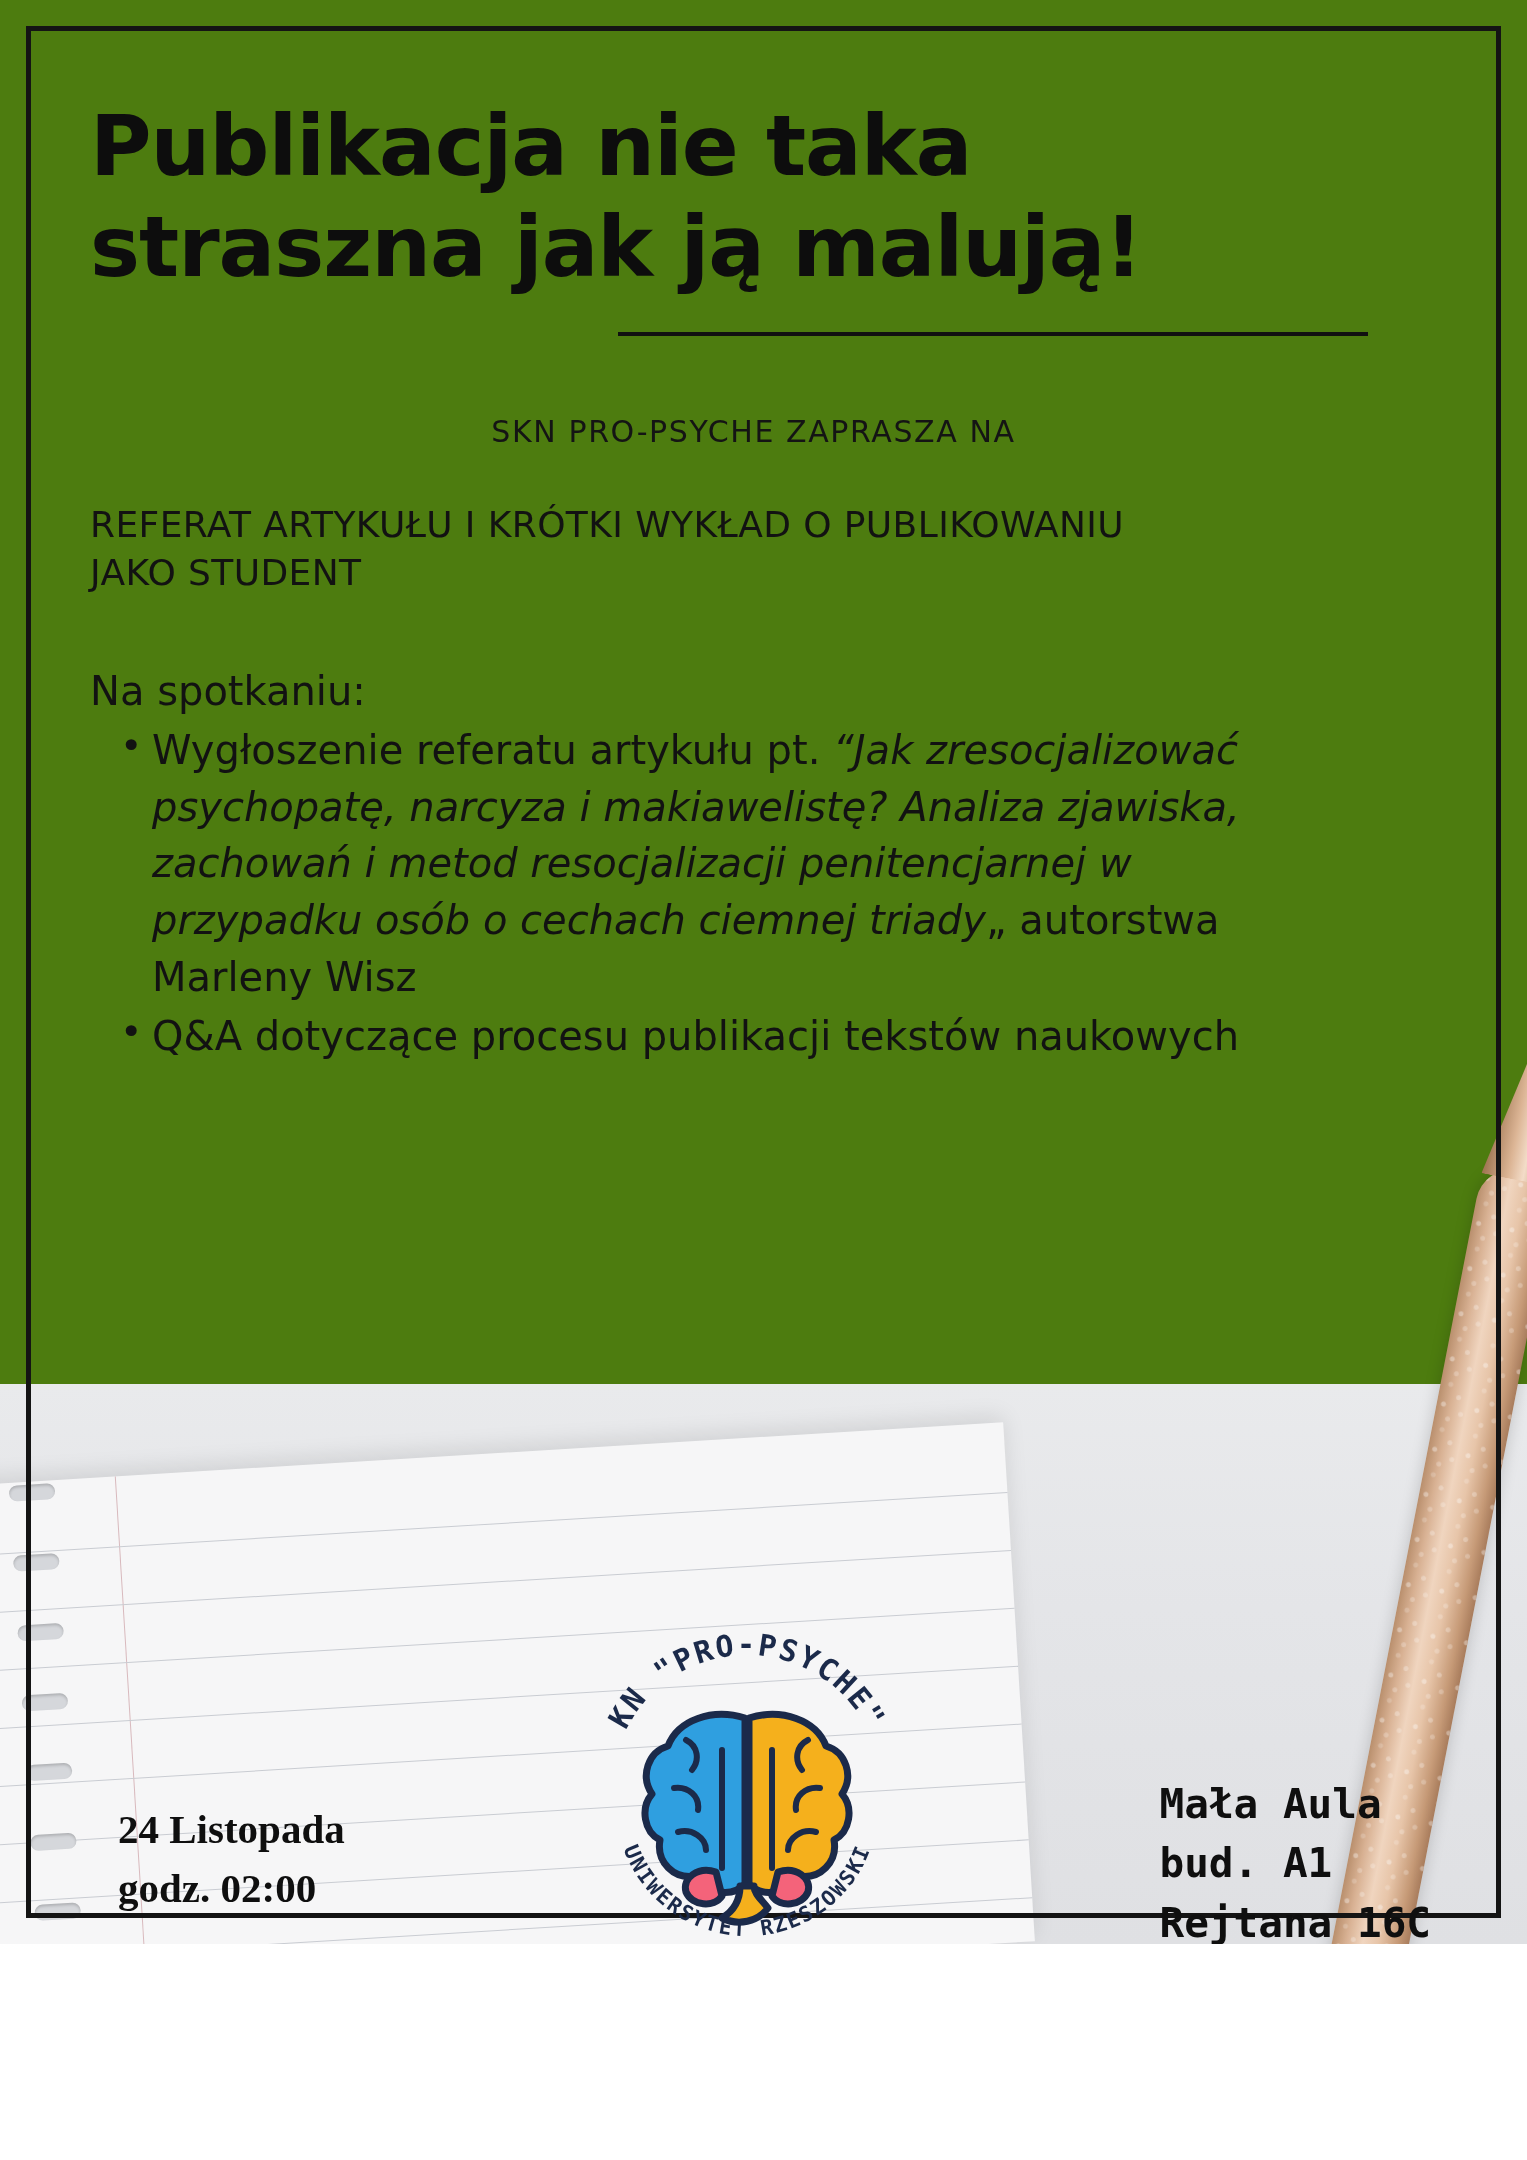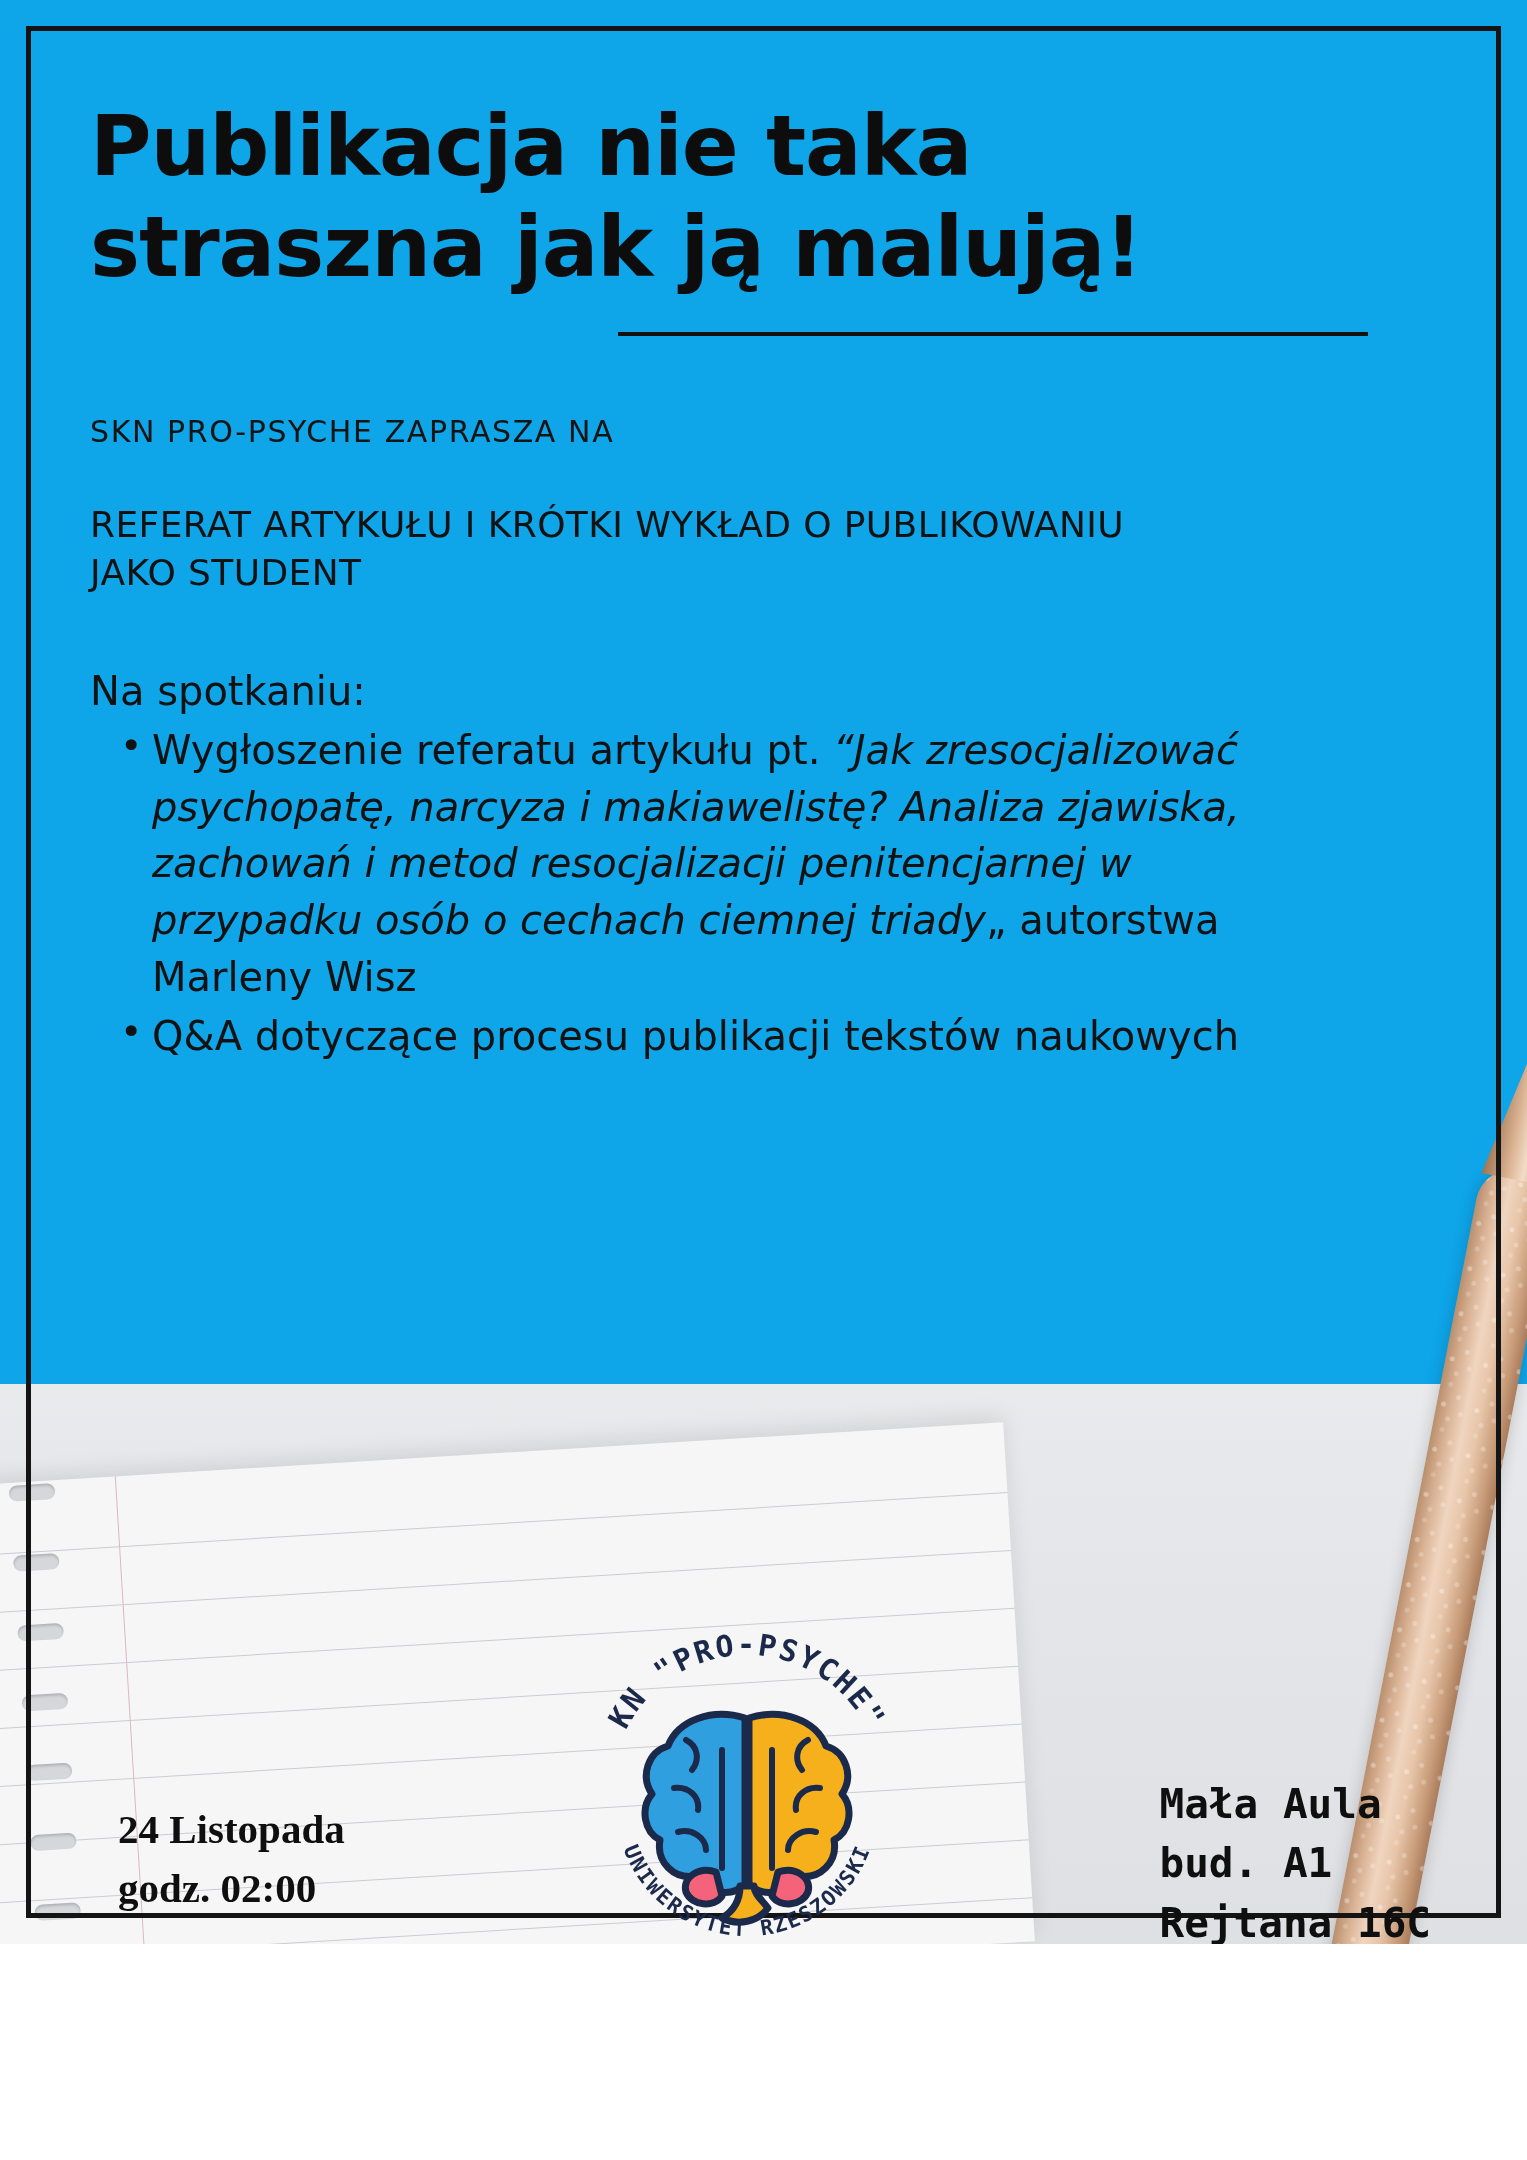--- a/index.html
+++ b/index.html
@@ -7,21 +7,21 @@
     padding: 0;
     background: #ffffff;
   }
   body {
     font-family: "DejaVu Sans", sans-serif;
   }
   .poster {
     position: relative;
     width: 1527px;
     height: 1944px;
-    background: #0ea5e9;
+    background: #4d7c0f;
     overflow: hidden;
   }
   
   .bg-paper {
     position: absolute;
     left: 0;
     bottom: 0;
     width: 100%;
     height: 560px;
     background: linear-gradient(to bottom, #e9eaec 0%, #e4e5e8 40%, #dfe0e3 100%);
@@ -143,20 +143,21 @@
     margin: 34px 0 0 528px;
     width: 750px;
     height: 4px;
     background: #111111;
   }
   .kicker {
     margin-top: 78px;
     font-size: 30px;
     letter-spacing: 1.6px;
     color: #141414;
+    text-align: center;
   }
   .subject {
     margin-top: 52px;
     font-size: 36px;
     line-height: 1.35;
     letter-spacing: 0.4px;
     color: #121212;
     max-width: 1130px;
   }
   .lead {

